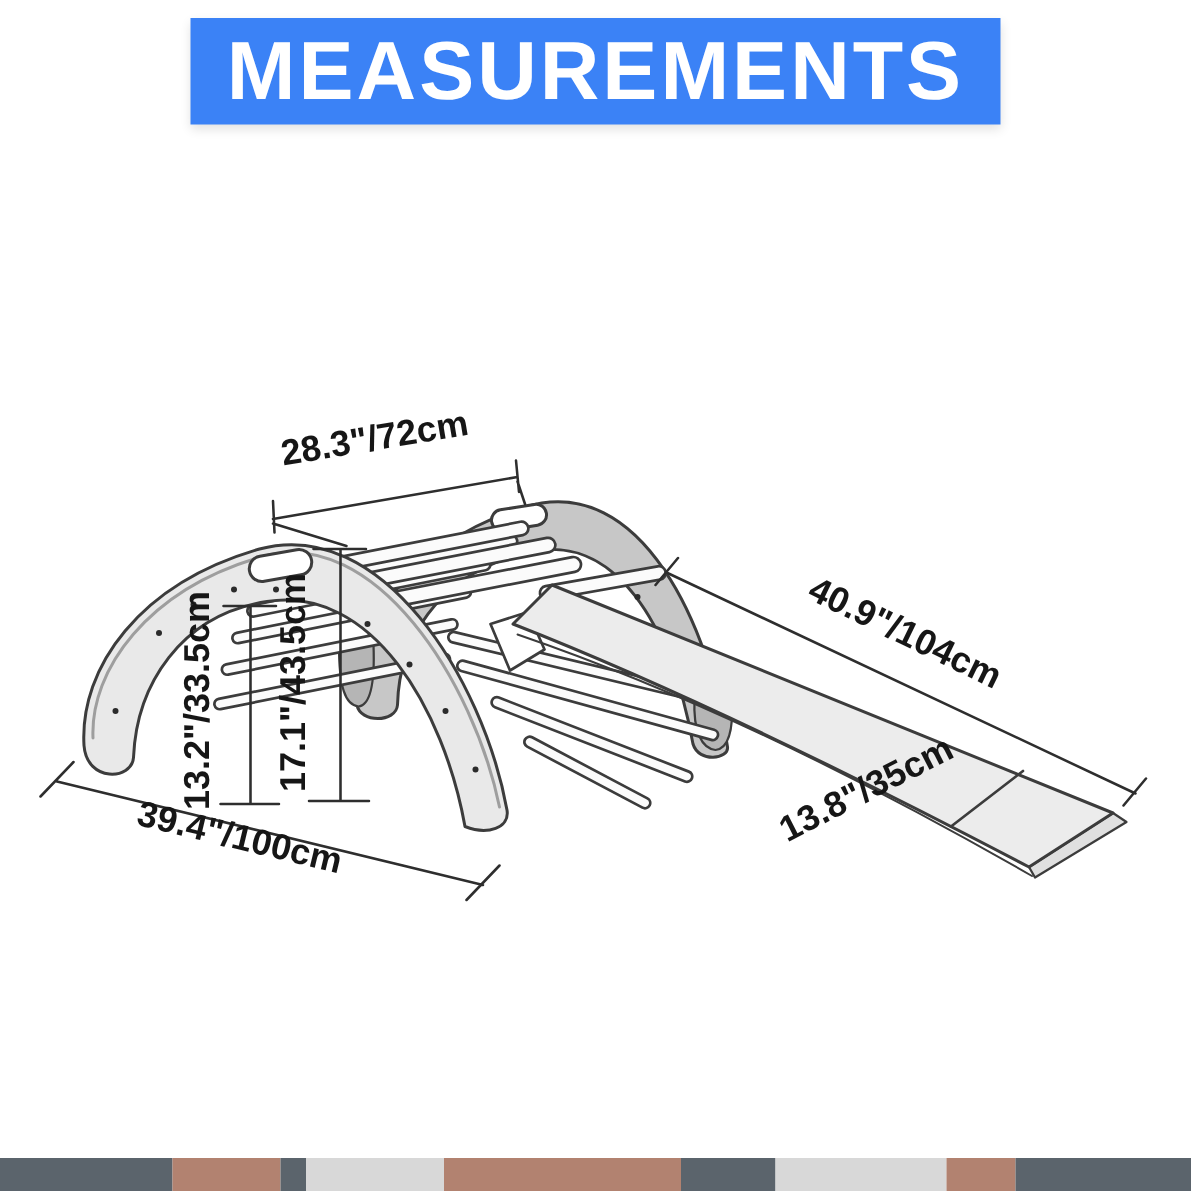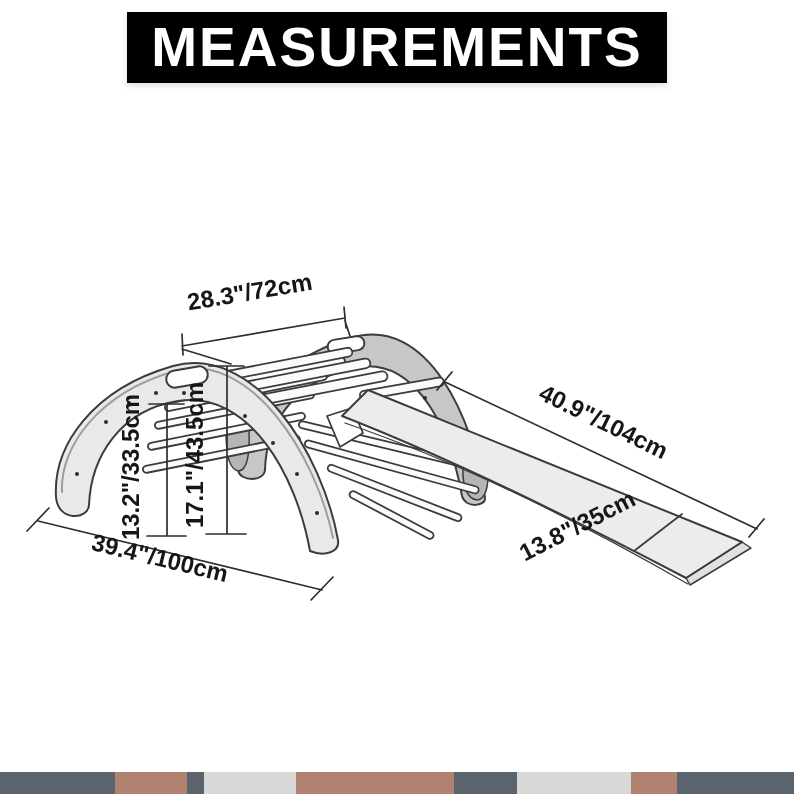--- a/index.html
+++ b/index.html
@@ -12,21 +12,21 @@
   .diagram-svg{position:absolute;left:0;top:0;width:794px;height:794px;}
   .footer-strip{position:absolute;left:0;bottom:0;width:794px;height:22px;display:flex;}
   .footer-strip > div{height:100%;}
   text.dim{font-family:"Liberation Sans", sans-serif;font-weight:bold;font-size:24px;fill:#161616;}
 </style>
 </head>
 <body>
 
 <div class="page">
 
-  <div class="banner" style="background: #000000;">
+  <div class="banner" style="background: #3b82f6;">
     <span class="banner-title" style="color: rgb(255, 255, 255);">MEASUREMENTS</span>
   </div>
 
   <svg class="diagram-svg" viewBox="0 0 794 794" xmlns="http://www.w3.org/2000/svg">
 
     <g stroke="#3c3c3c" stroke-width="2" stroke-linejoin="round" stroke-linecap="round">
 
       <path fill="#c7c7c7" d="M238,470 C234,420 272,362 350,338 C428,314 474,420 485,498
            C486,506 466,509 462,496 C448,418 410,352 349,369
            C290,384 266,428 265,470 C264,482 240,482 238,470 Z"></path>

